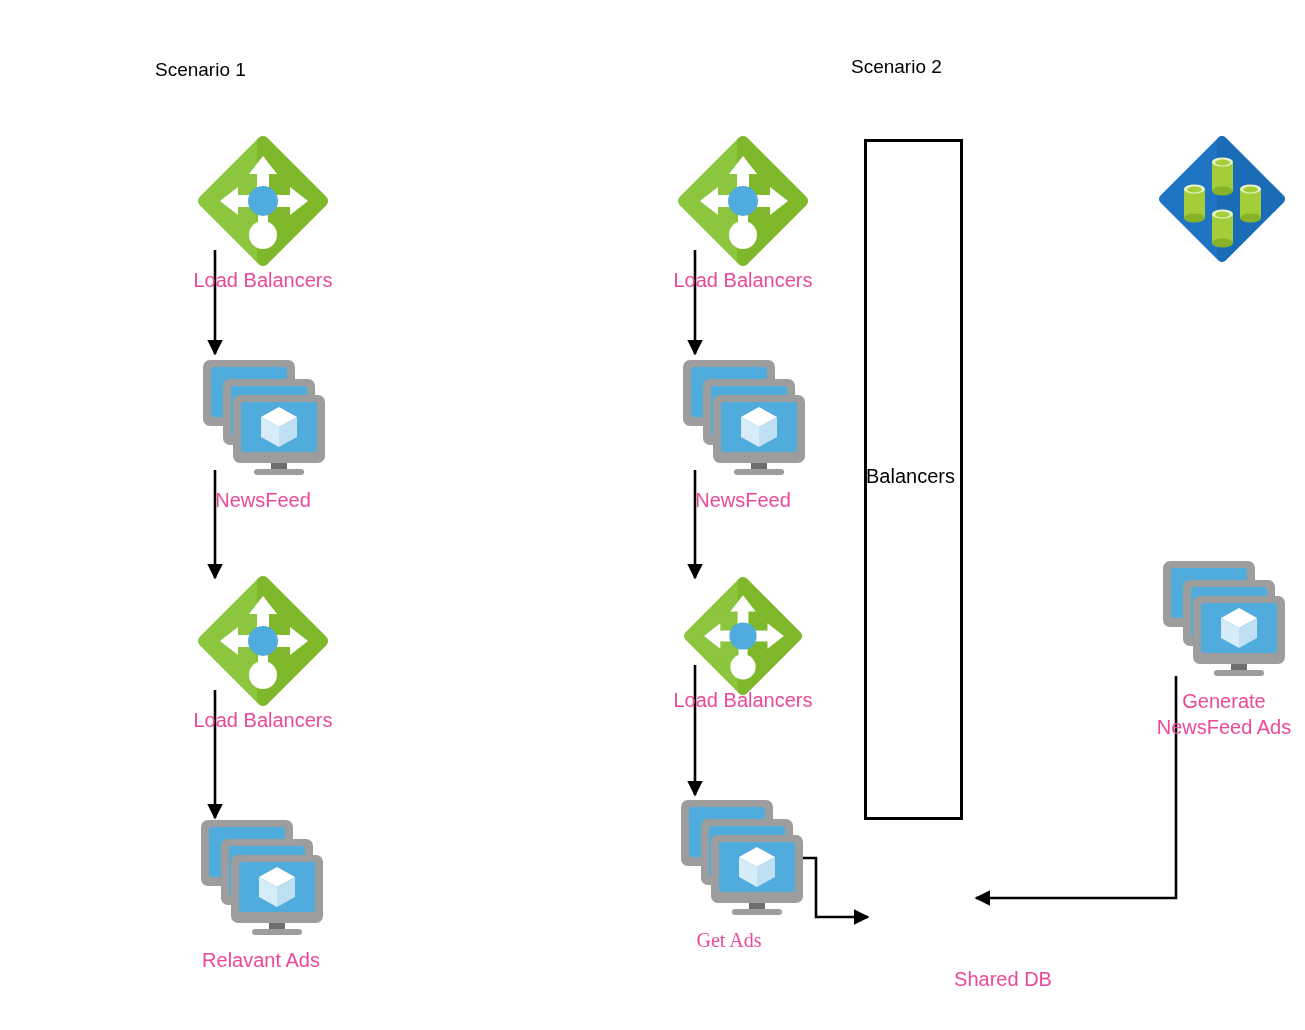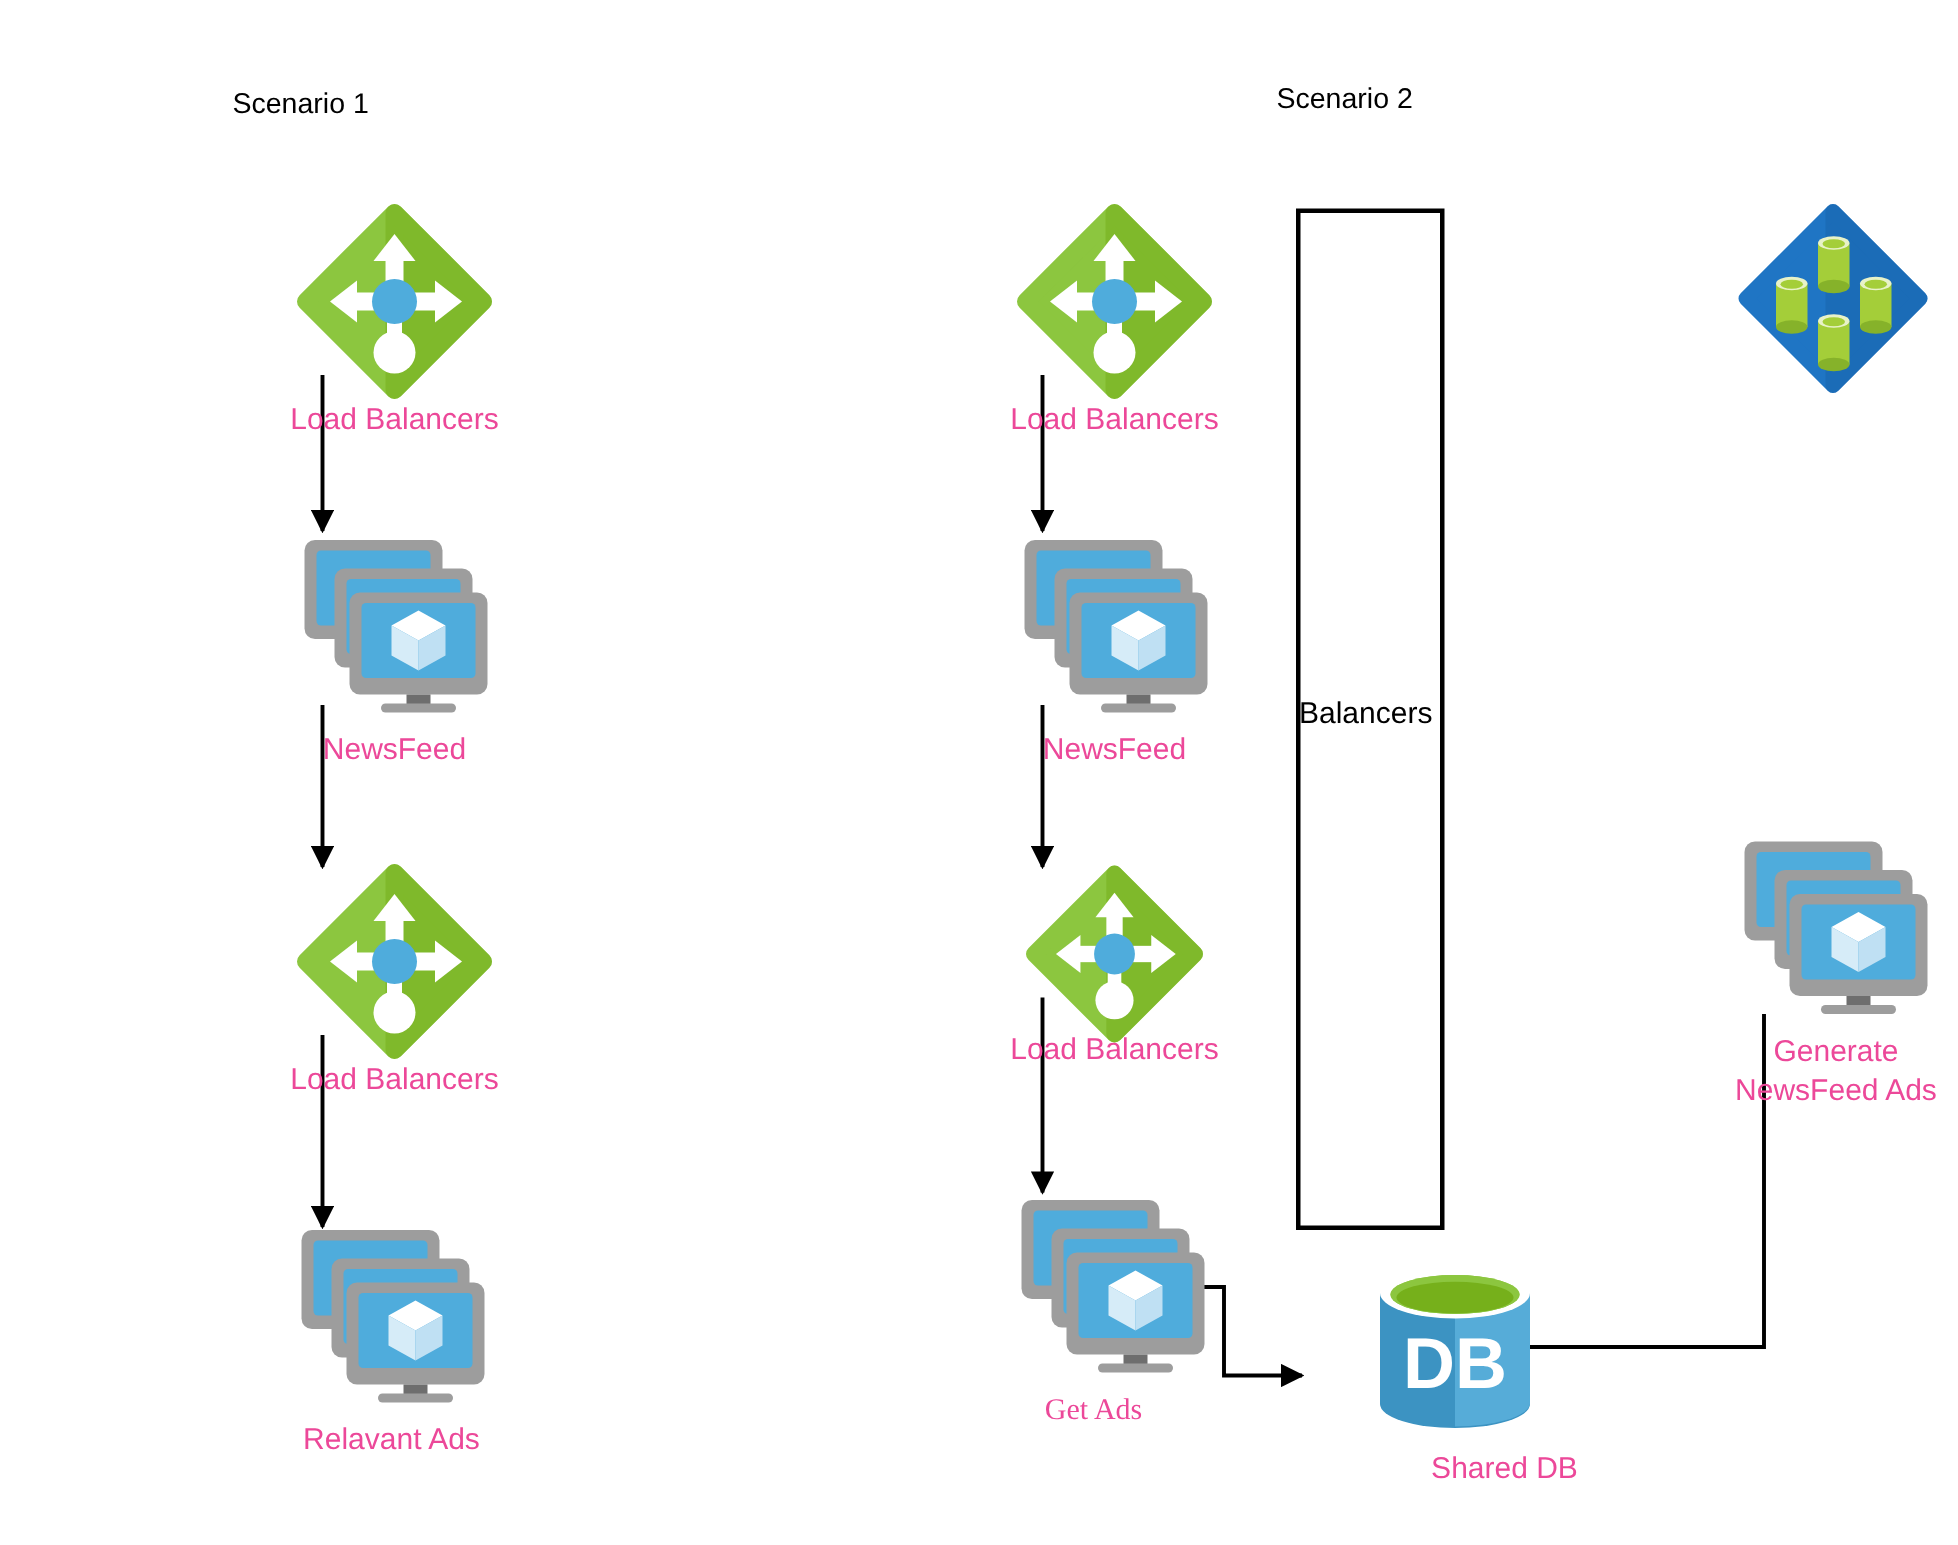--- a/index.html
+++ b/index.html
@@ -319,32 +319,15 @@
         <polygon points="63,62 81,72 81,92 63,82" fill="#D6ECF8"></polygon>
         <polygon points="99,62 81,72 81,92 99,82" fill="#BFE0F3"></polygon>
         <rect x="73" y="108" width="16" height="8" fill="#6E6E6E"></rect>
         <rect x="56" y="114" width="50" height="6" rx="3" fill="#9D9D9D"></rect>
       </g>
     </svg>
   </div>
   <div class="abs node-label" style="left:1076px; top:688px; width:200px;">Generate
 NewsFeed Ads</div>
 
-  <div class="abs" style="left:866px; top:840px;">
-    <svg width="112" height="118" viewBox="0 0 112 118">
-      <g>
-
-        <path d="M6 22 L6 96 A50 16 0 0 0 106 96 L106 22 Z" fill="#3C93C2"></path>
-        <path d="M56 22 L56 111 A50 16 0 0 0 106 96 L106 22 Z" fill="#56ACD8"></path>
-
-        <ellipse cx="56" cy="22" rx="50" ry="17" fill="#FFFFFF"></ellipse>
-
-        <ellipse cx="56" cy="23" rx="43" ry="13" fill="#8CC63F"></ellipse>
-        <path d="M13 23 A43 13 0 0 0 99 23 A43 13 0 0 0 13 23 Z" fill="#8CC63F"></path>
-        <ellipse cx="56" cy="25" rx="39" ry="10.5" fill="#76B01B"></ellipse>
-
-        <text x="56" y="85" fill="#FFFFFF" font-family="Liberation Sans, sans-serif" font-size="48" font-weight="bold" text-anchor="middle">DB</text>
-      </g>
-    </svg>
-  </div>
   <div class="abs node-label" style="left:855px; top:966px; width:200px;">Shared DB</div>
 
 </div>
 
 </body></html>

